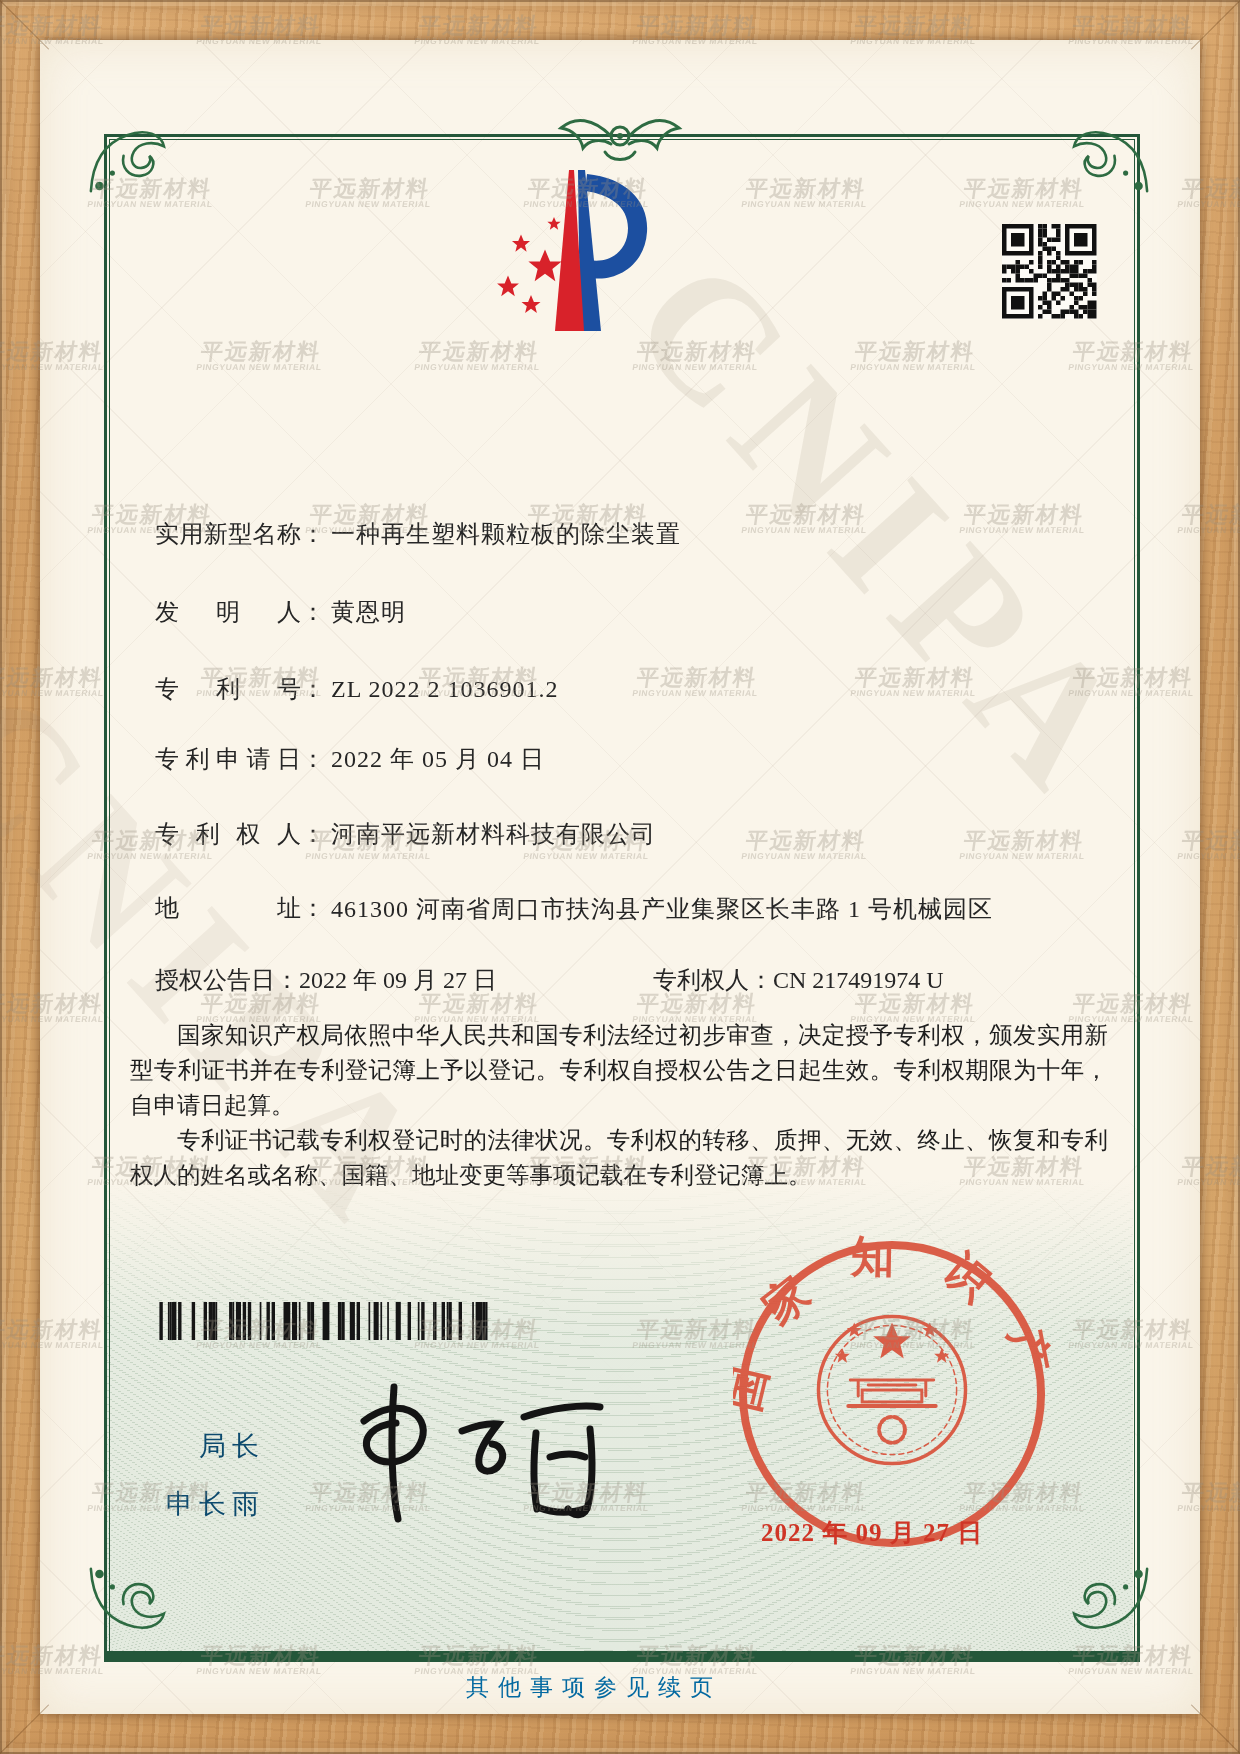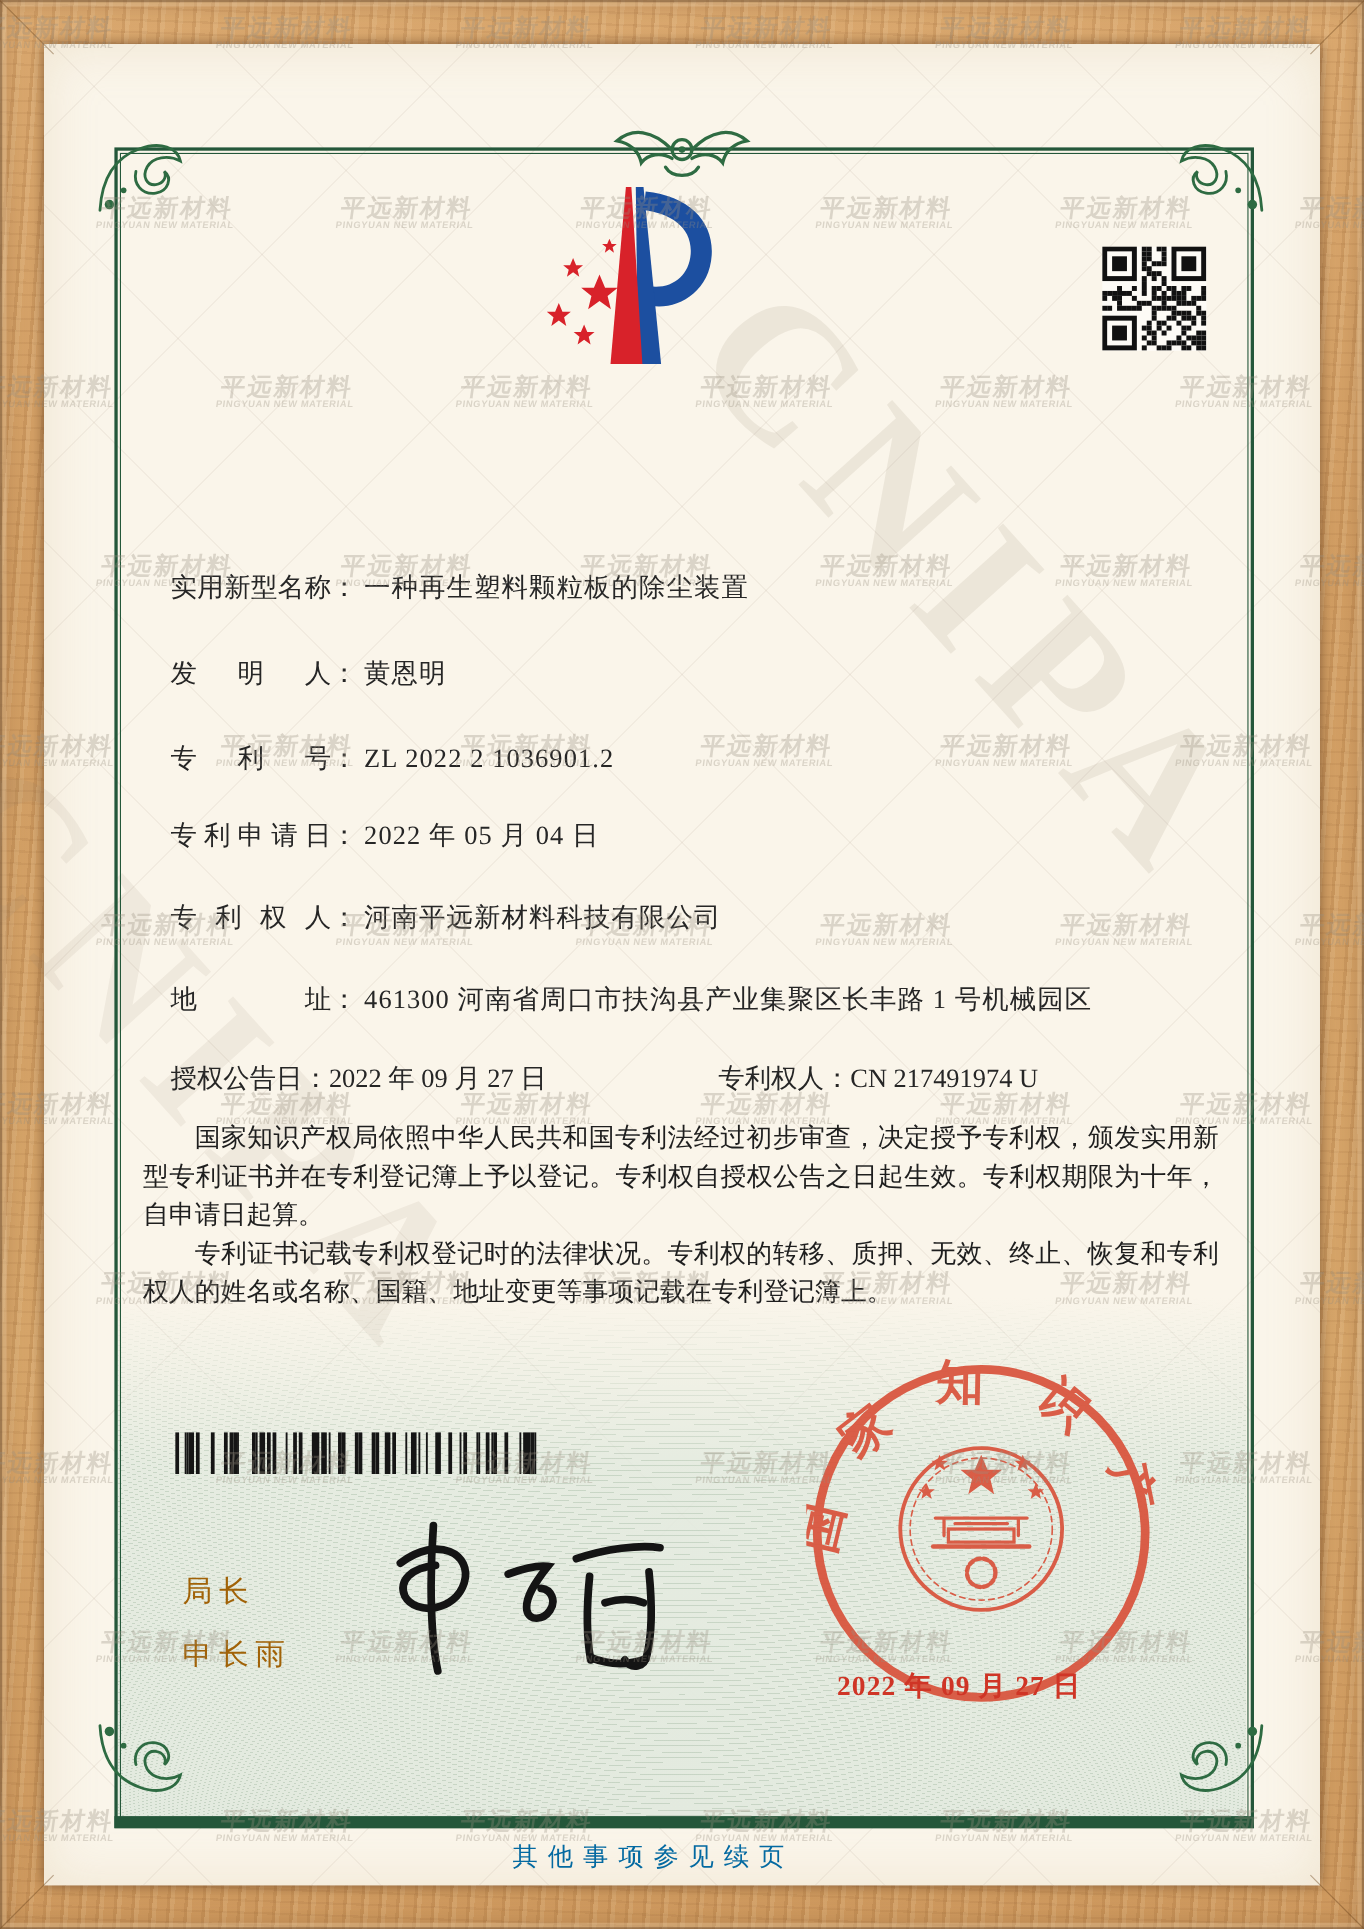--- a/index.html
+++ b/index.html
@@ -65,21 +65,21 @@
   .f1{top:518px;} .f2{top:596px;} .f3{top:673px;} .f4{top:743px;} .f5{top:818px;} .f6{top:892px;}
   .grant-row{position:absolute;left:155px;top:964px;font-size:24px;white-space:nowrap;}
   .grant-b{position:absolute;left:498px;top:0;}
 
   .body-text{position:absolute;left:130px;top:1018px;width:978px;font-size:23.5px;line-height:35px;
     text-align:justify;color:#1e1e1e;}
   .body-text p{margin:0;text-indent:2em;}
 
   .barcode{position:absolute;left:154px;top:1302px;width:338px;height:38px;}
   .director{position:absolute;left:166px;top:1428px;font-family:"Liberation Sans","DejaVu Sans",sans-serif;
-    font-size:27px;letter-spacing:6px;color:#a16207;}
+    font-size:27px;letter-spacing:6px;color:#0c4a6e;text-align:right;}
   .director .dname{margin-top:22px;}
   .signature{position:absolute;left:338px;top:1375px;width:280px;height:160px;}
 
   .seal{position:absolute;left:733px;top:1235px;width:318px;height:318px;opacity:.92;}
   .seal-ring-text{font-size:44px;letter-spacing:44px;fill:#d9523b;font-weight:700;font-family:"Liberation Serif",serif;}
   .seal-date{position:absolute;left:738px;top:1516px;width:268px;text-align:center;
     font-size:25px;font-weight:700;color:#cf3526;letter-spacing:1px;z-index:12;}
 
   .page-indicator{position:absolute;left:104px;top:1602px;width:980px;text-align:center;font-size:23px;letter-spacing:4px;z-index:11;}
   .continuation{position:absolute;left:104px;top:1672px;width:980px;text-align:center;font-size:23px;letter-spacing:9px;color:#0369a1;z-index:11;}

